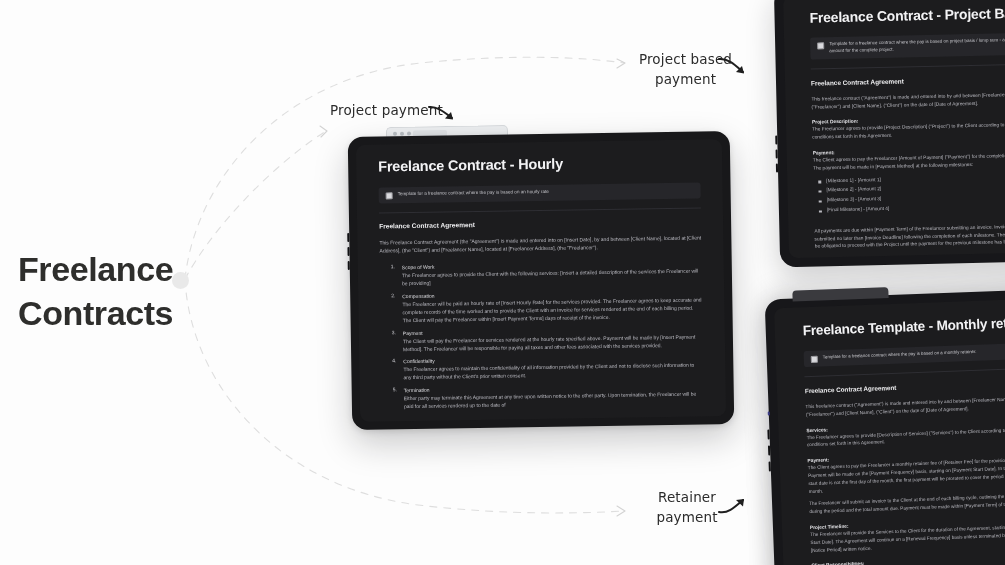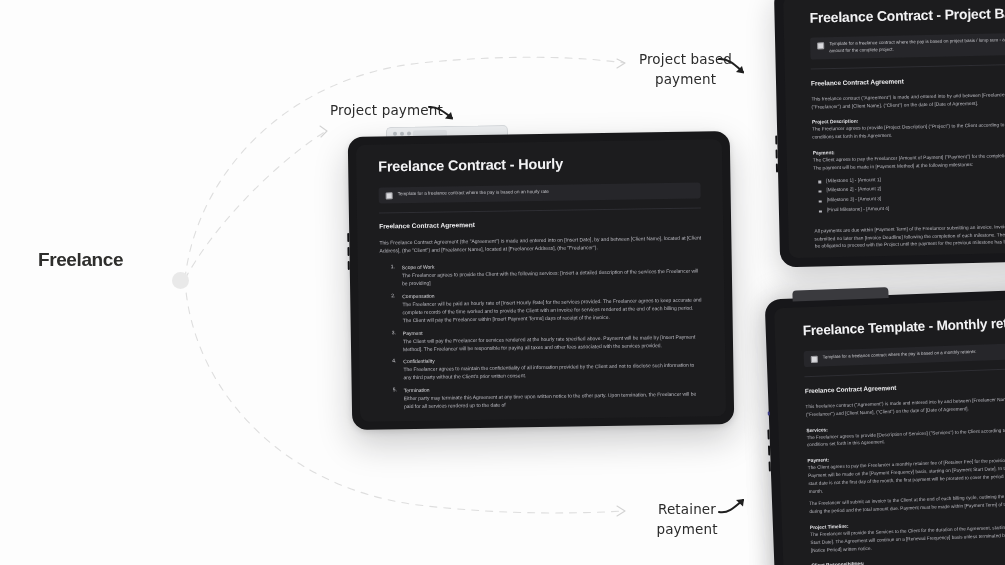--- a/index.html
+++ b/index.html
@@ -17,36 +17,36 @@
   #connectors { position:absolute; left:0; top:0; width:1005px; height:565px; pointer-events:none; }
 
   
   .hub-dot{
     position:absolute; left:172px; top:272px; width:17px; height:17px;
     border-radius:50%; background:#e9e9e9;
   }
 
   
   .page-title{
-    position:absolute; left:38px; top:248px; width:200px;
-    font-size:19px; font-weight:bold; line-height:1.28;
+    position:absolute; left:18px; top:248px; width:200px;
+    font-size:34px; font-weight:bold; line-height:1.28;
     color:#2e2e2c; letter-spacing:-0.4px;
   }
 
   
   .hand{
     position:absolute;
     font-family:"DejaVu Sans", sans-serif;
     font-size:13.5px; color:#2b2b2b; line-height:1.45;
     letter-spacing:0.15px;
     white-space:nowrap;
   }
   .hand.l-hourly{ left:330px; top:101px; }
   .hand.l-project{ left:633px; top:50px; text-align:center; width:105px; white-space:normal;}
-  .hand.l-retainer{ left:637px; top:488px; text-align:center; width:100px; white-space:normal;margin-top:12px;}
+  .hand.l-retainer{ left:637px; top:488px; text-align:center; width:100px; white-space:normal;}
 
   .arrow-svg{ position:absolute; }
   .arrow-hourly{ left:428px; top:103px; }
   .arrow-project{ left:718px; top:56px; }
   .arrow-retainer{ left:718px; top:495px; }
 
   
   .tablet{
     position:absolute; left:350px; top:134px; width:382px; height:293px;
     background:#18181a;
@@ -189,20 +189,21 @@
       <path d="M617,59 L625,63 L617,68"></path>
       <path d="M320,126 L327,131 L321,137"></path>
       <path d="M617,506 L625,511 L617,516"></path>
     </g>
   </svg>
 
   <div class="hub-dot"></div>
 
   <div class="page-title">
     <div>Freelance</div>
+    <div>Contracts</div>
   </div>
 
   <div class="hand l-hourly">Project payment</div>
   <svg class="arrow-svg arrow-hourly" width="34" height="22" viewBox="0 0 34 22" xmlns="http://www.w3.org/2000/svg">
     <path d="M1,4 C9,3 16,9 24,15" fill="none" stroke="#1f1f1f" stroke-width="2" stroke-linecap="round"></path>
     <path d="M17,15.5 L25,16.5 L23,9" fill="#1f1f1f"></path>
   </svg>
 
   <div class="hand l-project">Project based payment</div>
   <svg class="arrow-svg arrow-project" width="34" height="24" viewBox="0 0 34 24" xmlns="http://www.w3.org/2000/svg">

